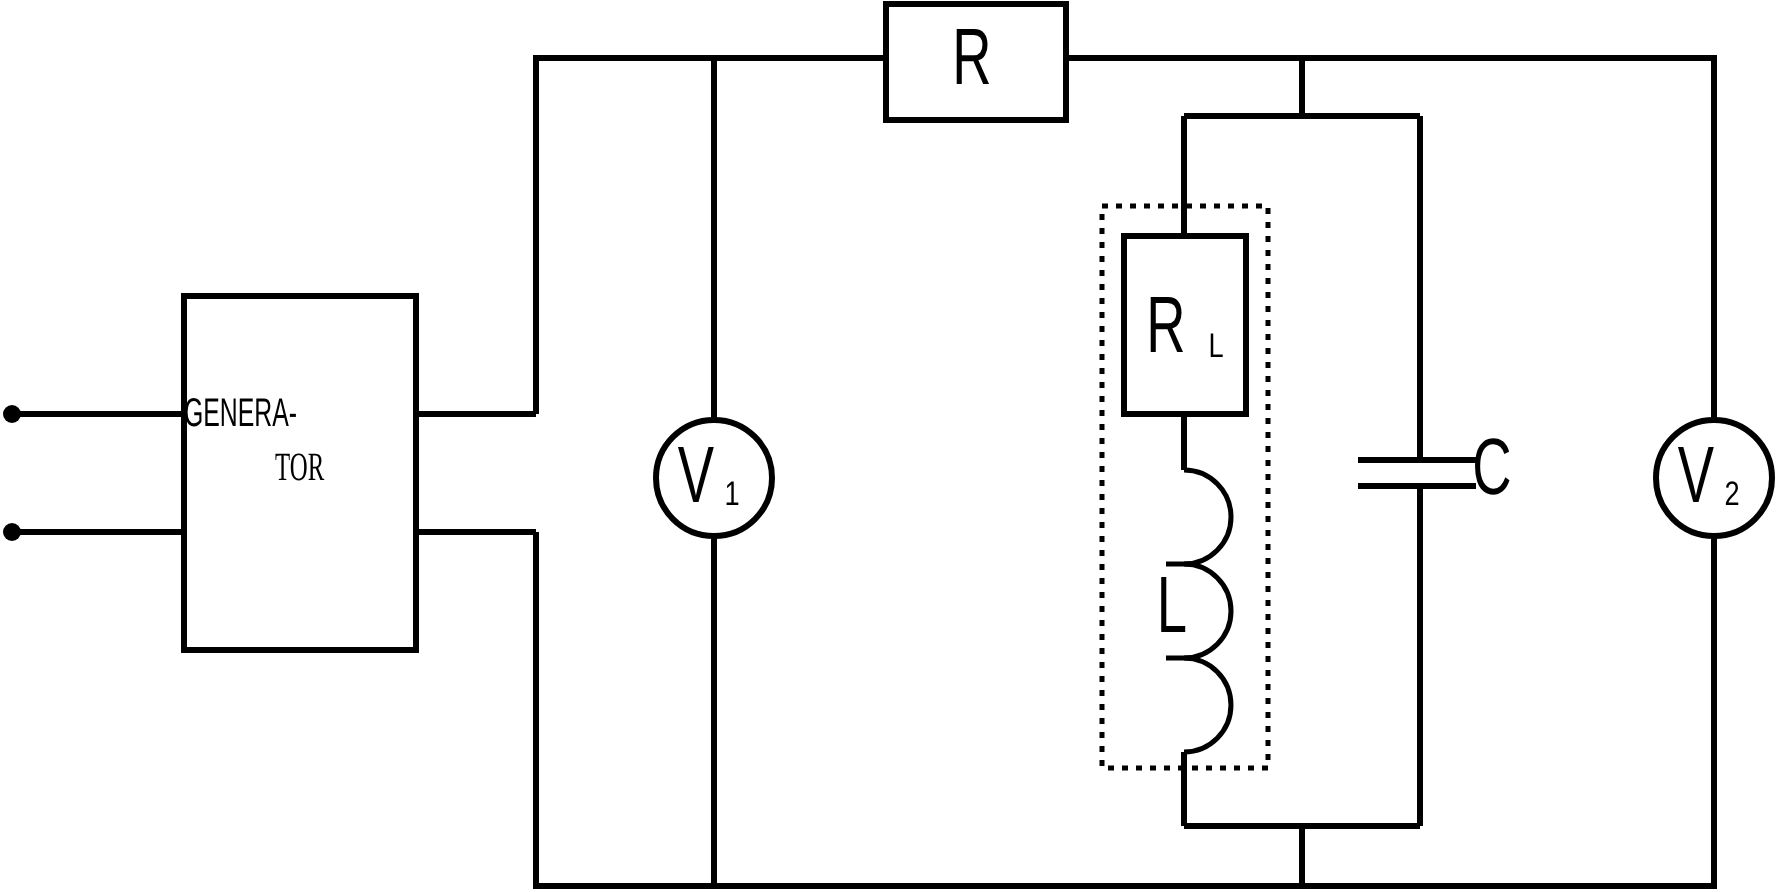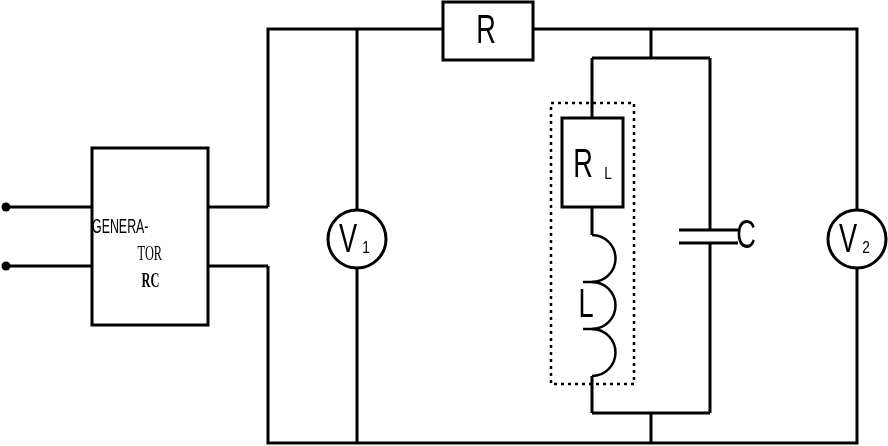--- a/index.html
+++ b/index.html
@@ -29,21 +29,20 @@
     color:#000;
     font-size:17px;
     line-height:1;
     white-space:nowrap;
   }
   .sub > span{display:inline-block;transform:scaleX(0.8);}
   #generator-text{
     position:absolute;
     left:92px;top:194px;width:116px;
     color:#000;
-    margin-top:19px;
   }
   .gen-line{display:block;line-height:27px;font-size:20px;height:27px;}
   .gen-line.left{text-align:left;}
   .gen-line.center{text-align:center;font-family:Liberation Serif, serif;}
   .gen-line > span{display:inline-block;transform:scaleX(0.62);}
   .gen-line.left > span{transform-origin:left center;}
   .gen-line.center > span{transform-origin:center center;}
   .bold{font-weight:bold;}
 </style>
 </head>
@@ -92,21 +91,20 @@
     <path d="M679,230 H738"></path>
     <path d="M679,243 H738"></path>
     <path d="M710,243 V413"></path>
 
     <circle cx="857" cy="239" r="29" fill="#fff"></circle>
   </svg>
 
   <div id="generator-text">
     <span class="gen-line left"><span>GENERA-</span></span>
     <span class="gen-line center"><span>TOR</span></span>
-    <span class="gen-line center bold"><span>RC</span></span>
   </div>
 
   <div class="lbl" style="left:486px;top:29px;">
     <span>R</span>
   </div>
 
   <div class="lbl" style="left:583px;top:163px;">
     <span>R</span>
   </div>
   <div class="sub" style="left:608px;top:173px;">

